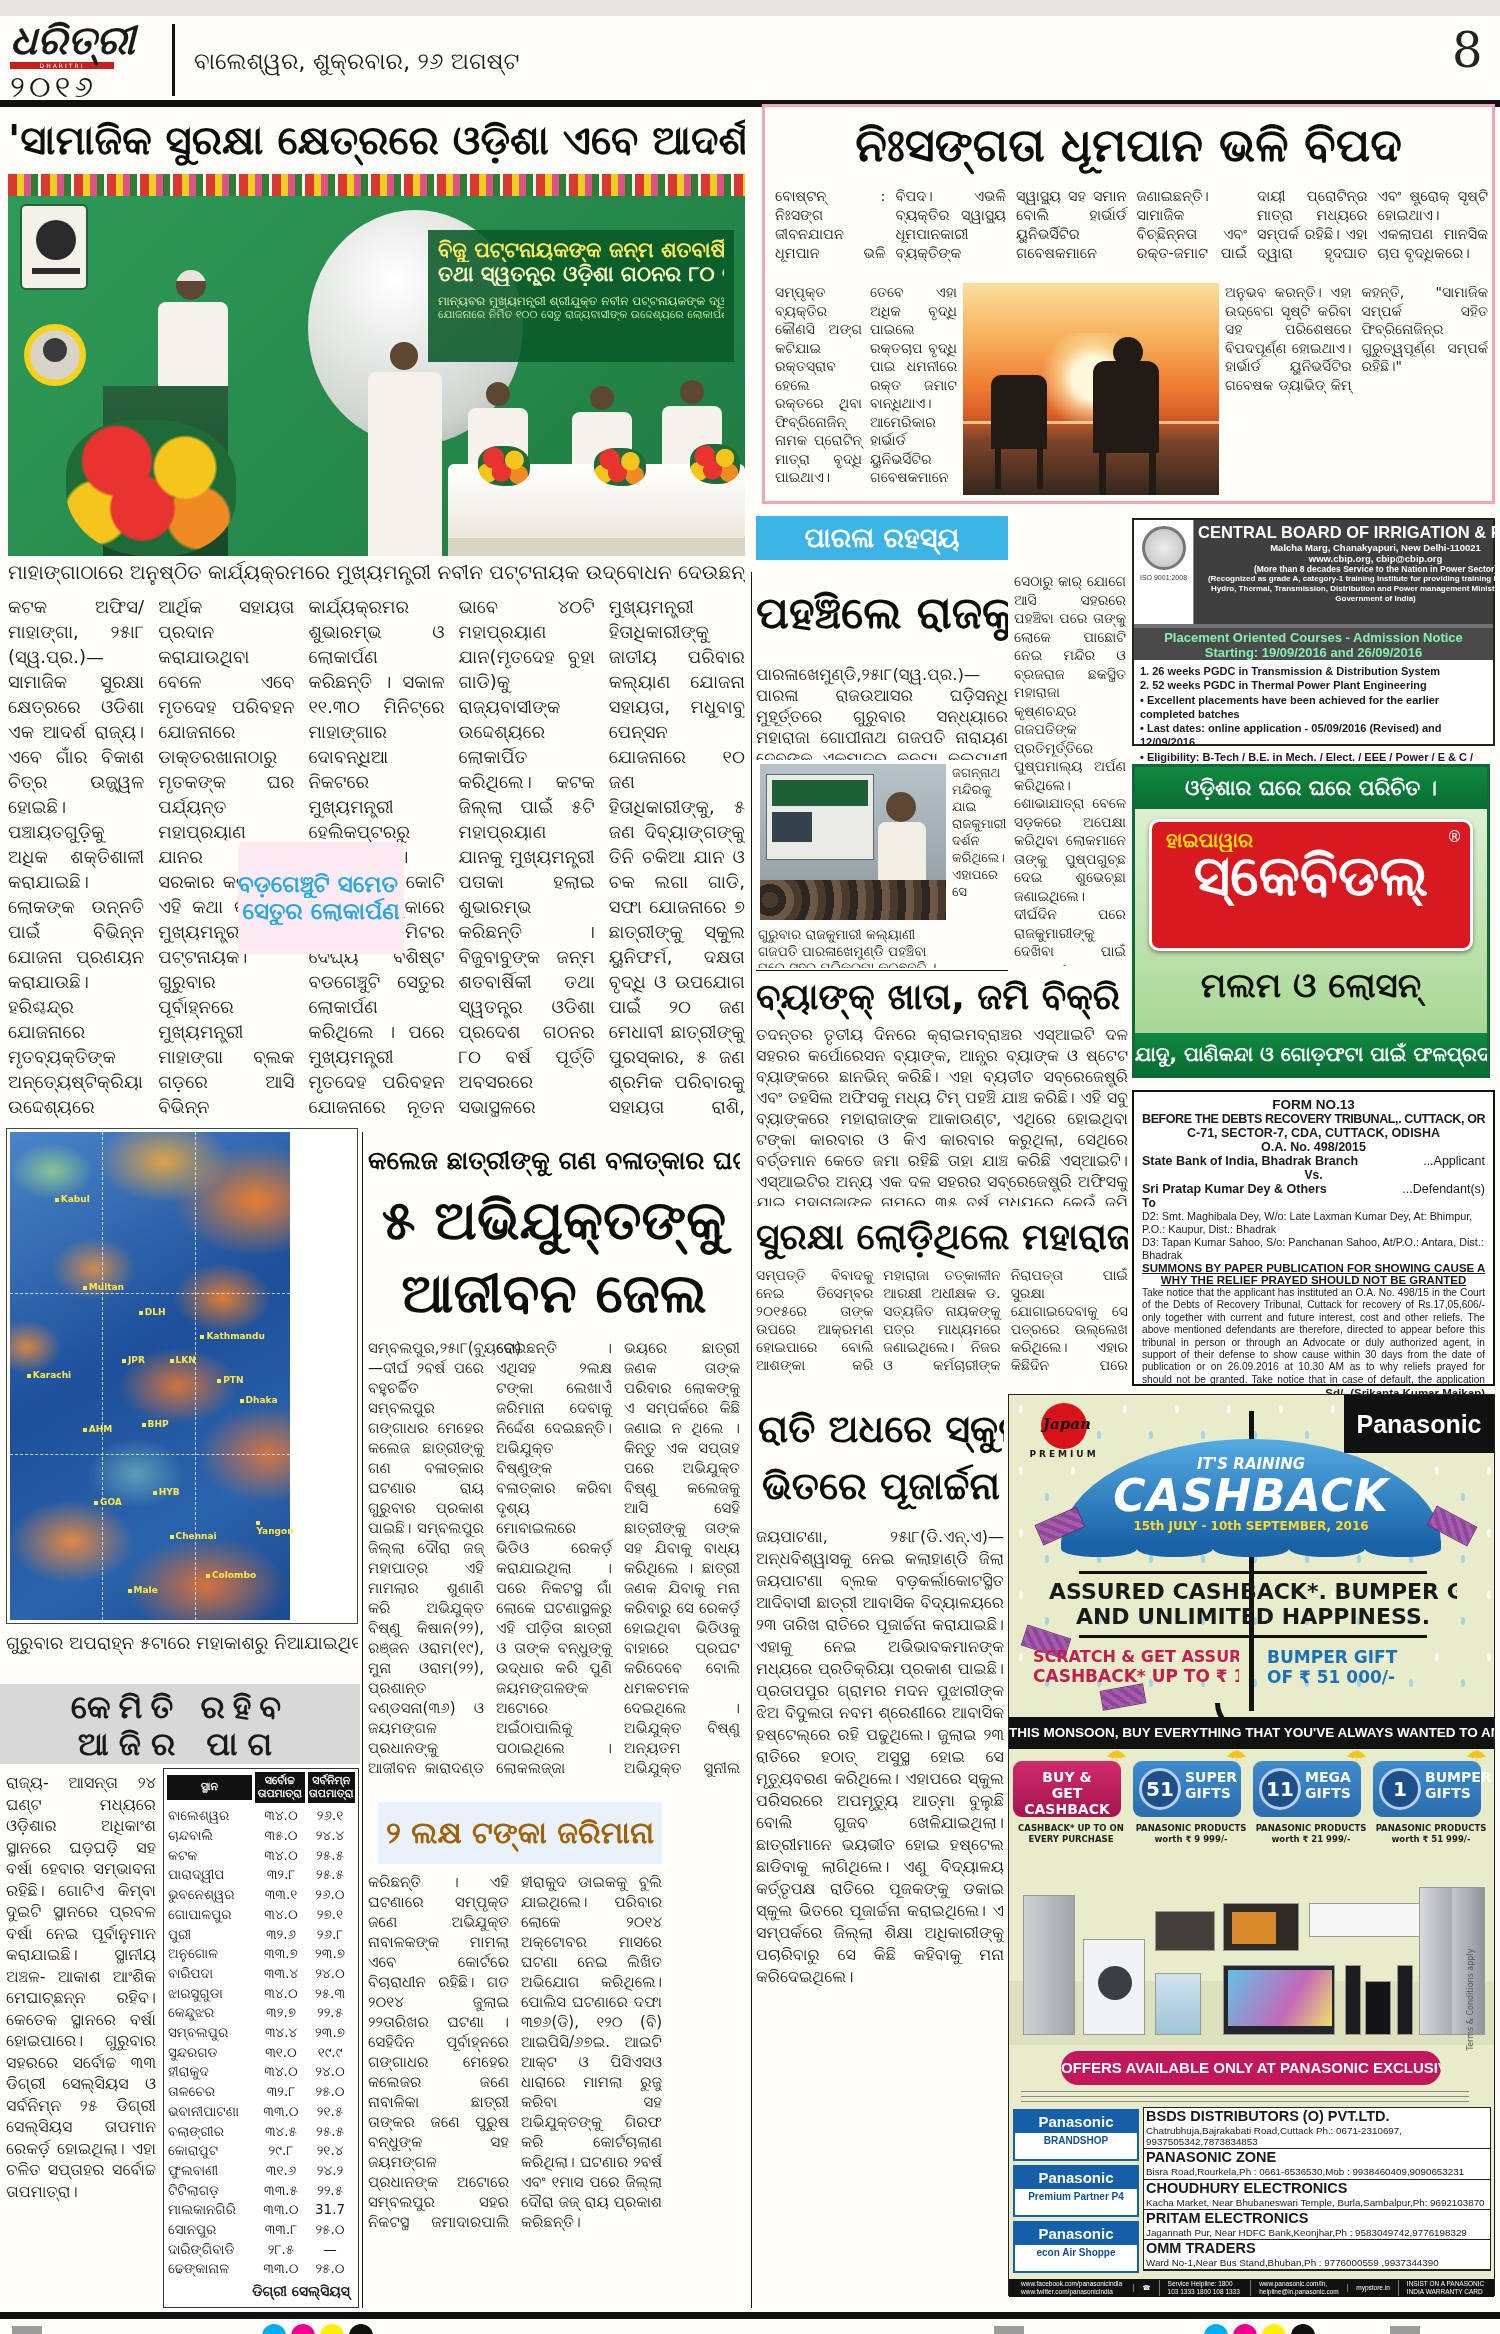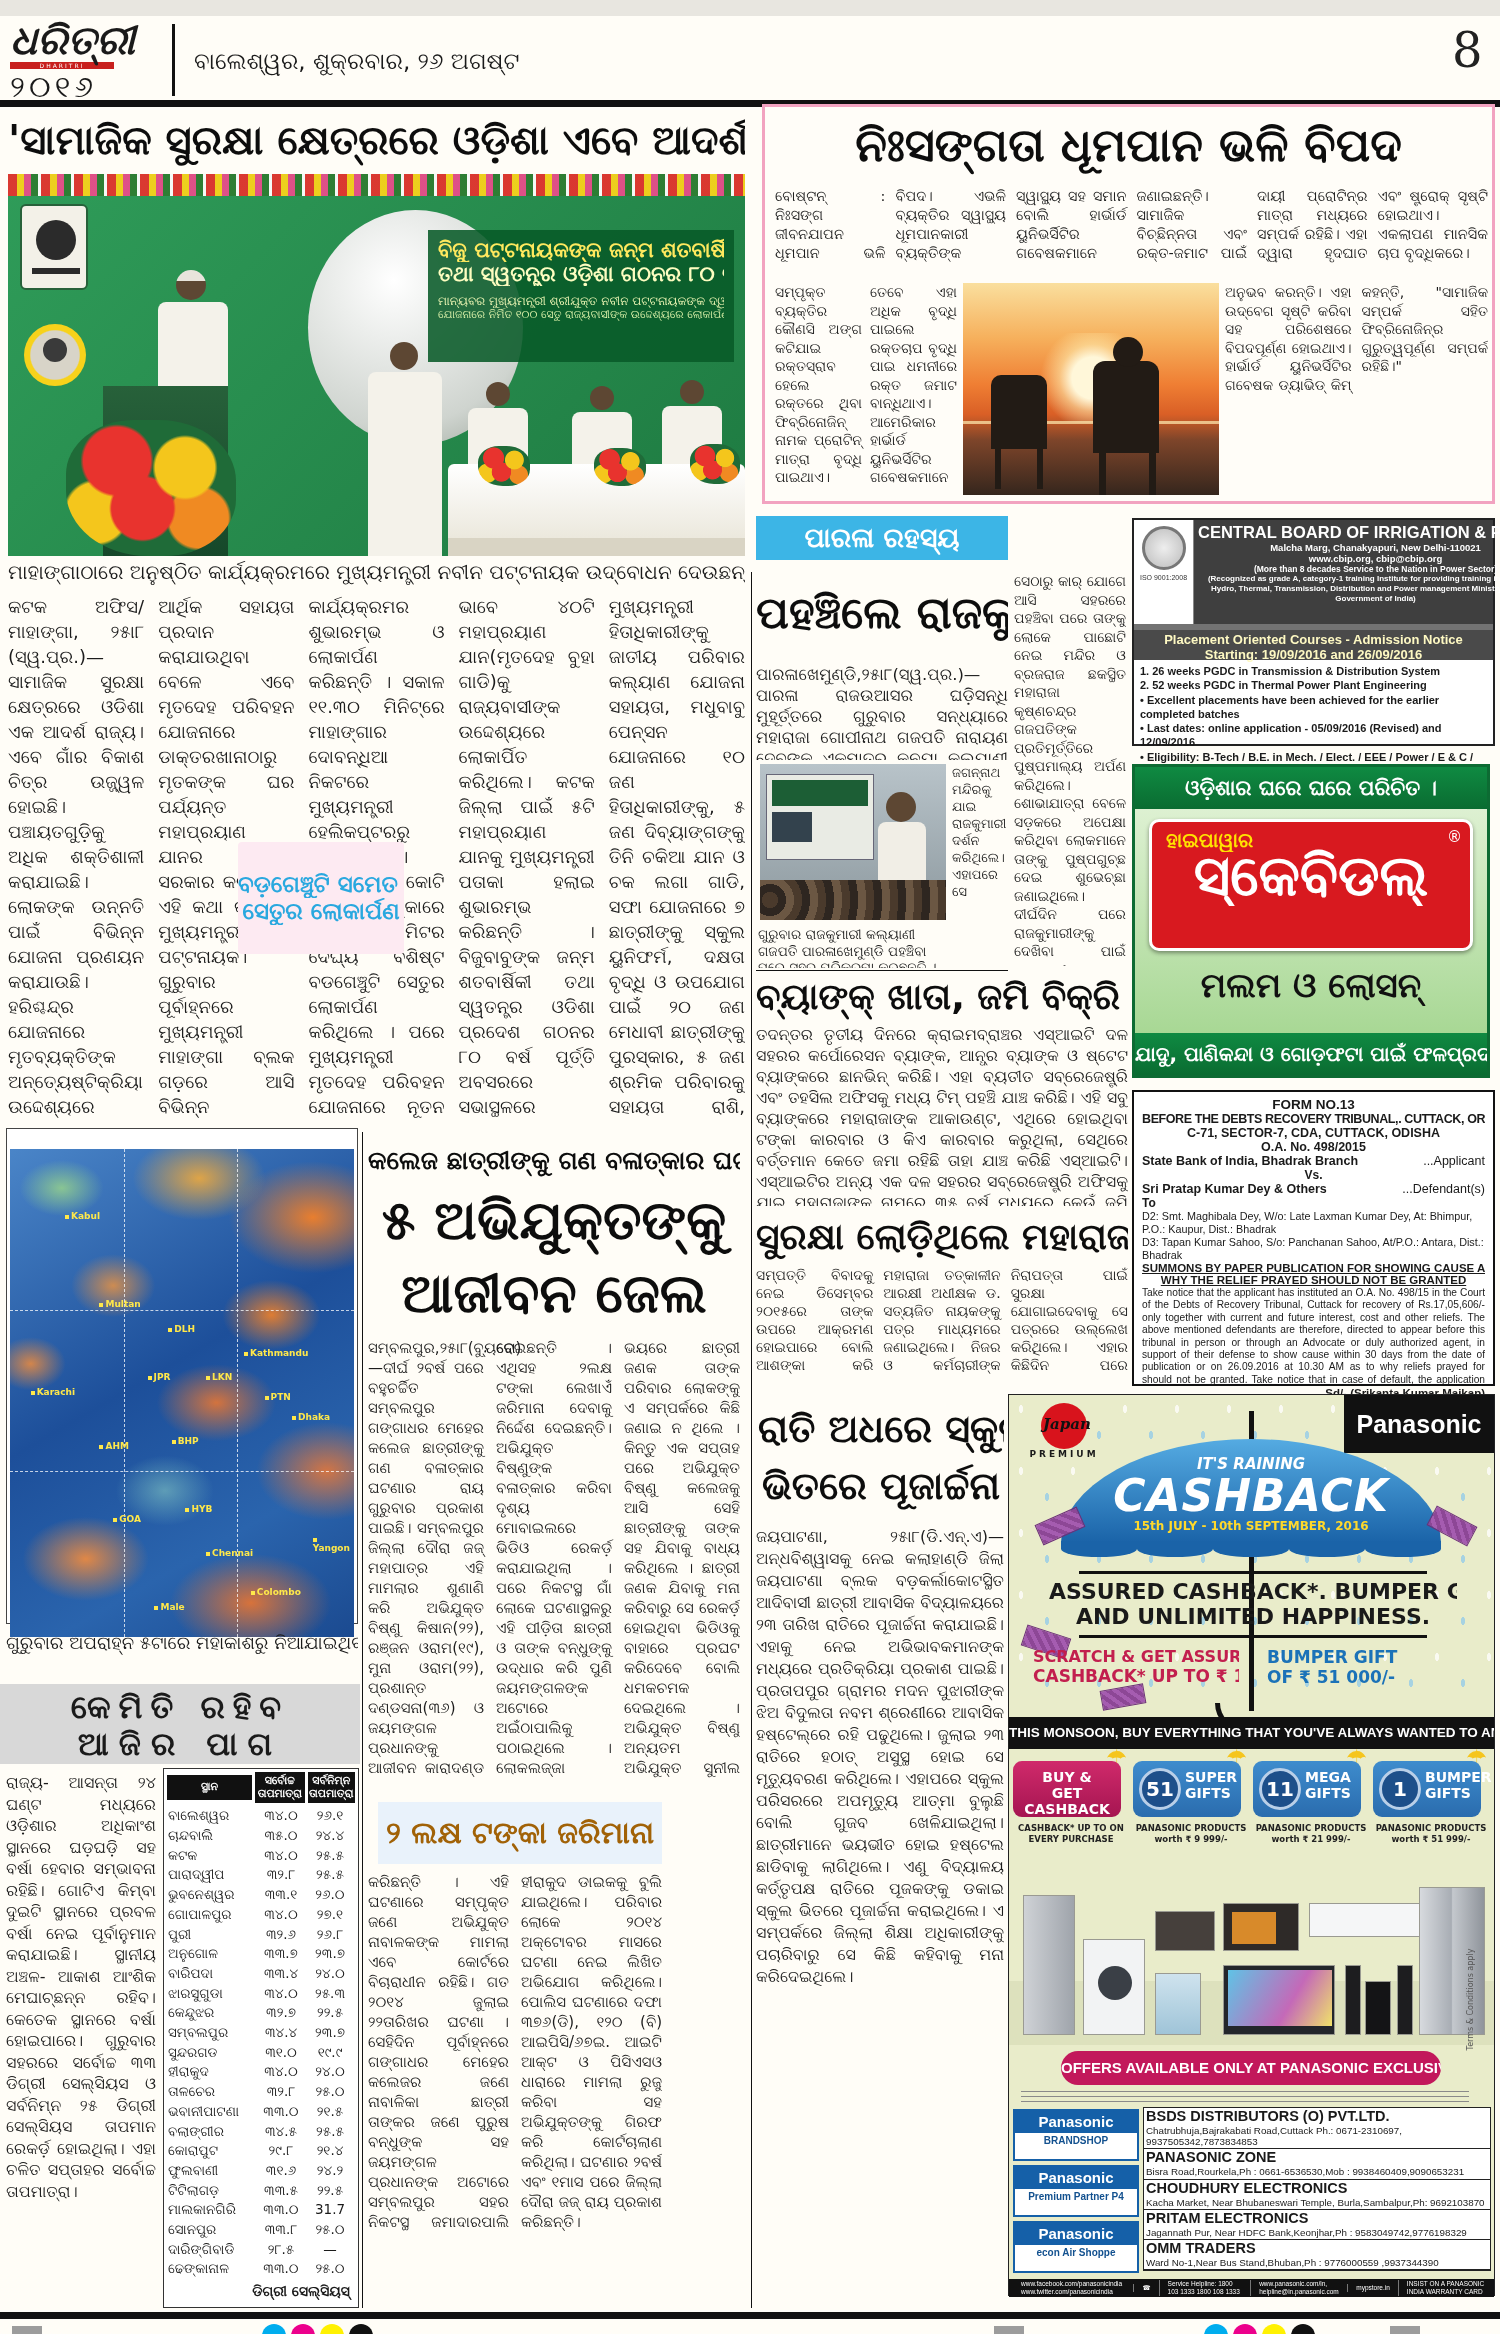--- a/index.html
+++ b/index.html
@@ -62,21 +62,21 @@
   .wt-place{width:92px;padding-left:4px;text-align:left}
   .wt-max{width:50px;text-align:center}
   .wt-min{width:48px;text-align:center}
   .wt-headrow{display:flex;align-items:stretch;padding:3px;gap:3px}
   .wt-hcell{background:#111;color:#fff;font-size:11px;font-weight:bold;text-align:center;line-height:1.15;padding:3px 1px;overflow:hidden}
   
   .cbip{border:2px solid #222;background:#fff;font-family:"Liberation Sans",sans-serif}
   .cbip-head{background:#3f3f3f;color:#fff}
   .cbip-logo{background:#fff;border-right:1px solid #888}
   .seal{border:3px solid #777;border-radius:50%;background:radial-gradient(circle,#eee,#bbb)}
-  .cbip-notice{background:#4a4a4a;color:#fef9c3;border-top:6px solid #737373}
+  .cbip-notice{background:#4a4a4a;color:#86efac;border-top:4px solid #737373}
   .cbip-items li{list-style:none;font-size:11px;font-weight:600;line-height:1.3}
   
   .skeb{border:3px solid #0d6b33;background:linear-gradient(180deg,#e7f5dd,#9ed389)}
   .skeb-strip{background:linear-gradient(#0f8a42,#0a6c31);color:#fff}
   .skeb-red{background:#d8191f;border:3px solid #fff;border-radius:10px;box-shadow:0 2px 4px rgba(0,0,0,.4)}
   
   .drt{border:2px solid #111;background:#fff;font-family:"Liberation Sans",sans-serif}
   .drt .row{display:flex;justify-content:space-between;font-size:12.5px}
   
   .pana{border:1px solid #222;background:#e9ecca}
@@ -225,21 +225,21 @@
   <div class="abs finebanner b c hid nw" style="left:378px;top:1786px;width:284px;height:62px;font-size:30px;line-height:62px">୨ ଲକ୍ଷ ଟଙ୍କା ଜରିମାନା</div>
   <div class="abs body-txt hid" style="left:368px;top:1856px;width:294px;height:436px;column-count:2;column-gap:12px;font-size:15px;line-height:20px">କରିଛନ୍ତି । ଏହି ଘଟଣାରେ ସମ୍ପୃକ୍ତ ଜଣେ ଅଭିଯୁକ୍ତ ନାବାଳକଙ୍କ ମାମଲା ଏବେ କୋର୍ଟରେ ବିଚାରାଧୀନ ରହିଛି। ଗତ ୨୦୧୪ ଜୁଲାଇ ୨୨ତାରିଖର ଘଟଣା । ସେହିଦିନ ପୂର୍ବାହ୍ନରେ ଗଙ୍ଗାଧର ମେହେର କଲେଜର ଜଣେ ନାବାଳିକା ଛାତ୍ରୀ ତାଙ୍କର ଜଣେ ପୁରୁଷ ବନ୍ଧୁଙ୍କ ସହ ଜୟମଙ୍ଗଳ ପ୍ରଧାନଙ୍କ ଅଟୋରେ ସମ୍ବଲପୁର ସହର ନିକଟସ୍ଥ ଜମାଦାରପାଲି ହୀରାକୁଦ ଡାଇକକୁ ବୁଲି ଯାଇଥିଲେ। ପରିବାର ଲୋକେ ୨୦୧୪ ଅକ୍ଟୋବର ମାସରେ ଘଟଣା ନେଇ ଲିଖିତ ଅଭିଯୋଗ କରିଥିଲେ। ପୋଲିସ ଘଟଣାରେ ଦଫା ୩୭୬(ଡି), ୧୨୦ (ବି) ଆଇପିସି/୬୭ଇ. ଆଇଟି ଆକ୍ଟ ଓ ପିସିଏସଓ ଧାରାରେ ମାମଲା ରୁଜୁ କରିବା ସହ ଅଭିଯୁକ୍ତଙ୍କୁ ଗିରଫ କରି କୋର୍ଟଚାଲାଣ କରିଥିଲା। ଘଟଣାର ୨ବର୍ଷ ଏବଂ ୧ମାସ ପରେ ଜିଲ୍ଲା ଦୌରା ଜଜ୍ ରାୟ ପ୍ରକାଶ କରିଛନ୍ତି।</div>
 
   <div class="abs hl c" style="left:758px;top:1384px;width:246px;height:118px">
     <div class="hid nw" style="font-size:38px;line-height:58px">ରାତି ଅଧରେ ସ୍କୁଲ</div>
     <div class="hid nw" style="font-size:38px;line-height:56px">ଭିତରେ ପୂଜାର୍ଚ୍ଚନା</div>
   </div>
   <div class="abs body-txt hid" style="left:756px;top:1510px;width:248px;height:778px;font-size:16px;line-height:22px">ଜୟପାଟଣା, ୨୫ା୮(ଡି.ଏନ୍.ଏ)— ଅନ୍ଧବିଶ୍ୱାସକୁ ନେଇ କଲାହାଣ୍ଡି ଜିଲା ଜୟପାଟଣା ବ୍ଲକ ବଡ଼କର୍ଲାକୋଟସ୍ଥିତ ଆଦିବାସୀ ଛାତ୍ରୀ ଆବାସିକ ବିଦ୍ୟାଳୟରେ ୨୩ ତାରିଖ ରାତିରେ ପୂଜାର୍ଚ୍ଚନା କରାଯାଇଛି। ଏହାକୁ ନେଇ ଅଭିଭାବକମାନଙ୍କ ମଧ୍ୟରେ ପ୍ରତିକ୍ରିୟା ପ୍ରକାଶ ପାଇଛି। ପ୍ରତାପପୁର ଗ୍ରାମର ମଦନ ପୁଝାରୀଙ୍କ ଝିଅ ବିଦୁଲତା ନବମ ଶ୍ରେଣୀରେ ଆବାସିକ ହଷ୍ଟେଲ୍‌ରେ ରହି ପଢୁଥିଲେ। ଜୁଲାଇ ୨୩ ରାତିରେ ହଠାତ୍ ଅସୁସ୍ଥ ହୋଇ ସେ ମୃତ୍ୟୁବରଣ କରିଥିଲେ। ଏହାପରେ ସ୍କୁଲ ପରିସରରେ ଅପମୃତ୍ୟୁ ଆତ୍ମା ବୁଲୁଛି ବୋଲି ଗୁଜବ ଖେଳିଯାଇଥିଲା। ଛାତ୍ରୀମାନେ ଭୟଭୀତ ହୋଇ ହଷ୍ଟେଲ ଛାଡିବାକୁ ଲାଗିଥିଲେ। ଏଣୁ ବିଦ୍ୟାଳୟ କର୍ତ୍ତୃପକ୍ଷ ରାତିରେ ପୂଜକଙ୍କୁ ଡକାଇ ସ୍କୁଲ ଭିତରେ ପୂଜାର୍ଚ୍ଚନା କରାଇଥିଲେ। ଏ ସମ୍ପର୍କରେ ଜିଲ୍ଲା ଶିକ୍ଷା ଅଧିକାରୀଙ୍କୁ ପଚାରିବାରୁ ସେ କିଛି କହିବାକୁ ମନା କରିଦେଇଥିଲେ।</div>
 
   <div class="abs" style="left:6px;top:1112px;width:352px;height:496px;border:1px solid #444;background:#fff;padding:3px">
-    <div class="wx-map abs" style="left:3px;top:20px;width:344px;height:488px">
+    <div class="wx-map abs" style="left:3px;top:3px;width:280px;height:488px">
       <div class="abs gridline" style="left:33%;top:0;height:100%"></div>
       <div class="abs gridline" style="left:66%;top:0;height:100%"></div>
       <div class="abs gridlineh" style="top:33%;left:0;width:100%"></div>
       <div class="abs gridlineh" style="top:66%;left:0;width:100%"></div>
       <span class="city" style="left:16%;top:13%">Kabul</span>
       <span class="city" style="left:26%;top:31%">Multan</span>
       <span class="city" style="left:6%;top:49%">Karachi</span>
       <span class="city" style="left:46%;top:36%">DLH</span>
       <span class="city" style="left:40%;top:46%">JPR</span>
       <span class="city" style="left:57%;top:46%">LKN</span>

